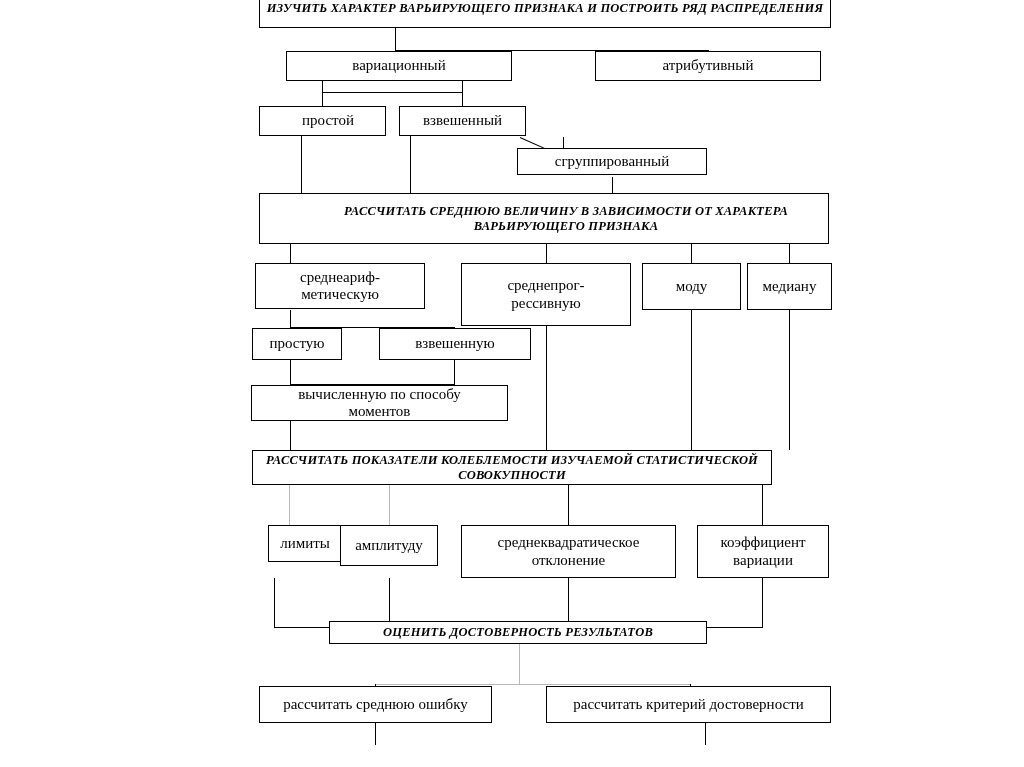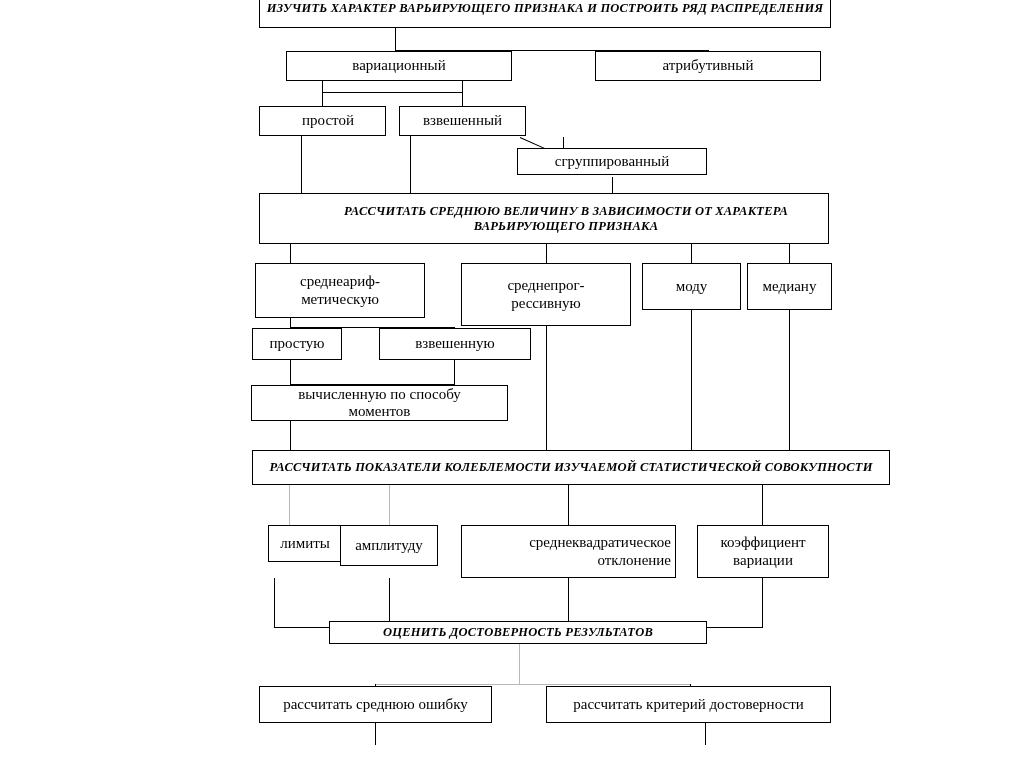--- a/index.html
+++ b/index.html
@@ -122,21 +122,21 @@
   </div>
 
   <div class="node plain" style="left:517px;top:148px;width:190px;height:27px;text-align:center;">
     <span>сгруппированный</span>
   </div>
 
   <div class="node header" style="left:259px;top:193px;width:570px;height:51px;padding-left:44px;">
     <span>РАССЧИТАТЬ СРЕДНЮЮ ВЕЛИЧИНУ В ЗАВИСИМОСТИ ОТ ХАРАКТЕРА ВАРЬИРУЮЩЕГО ПРИЗНАКА</span>
   </div>
 
-  <div class="node plain" style="left:255px;top:263px;width:170px;height:55px;">
+  <div class="node plain" style="left:255px;top:263px;width:170px;height:46px;">
     <span style="white-space:pre-line;">среднеариф-
 метическую</span>
   </div>
 
   <div class="node plain" style="left:461px;top:263px;width:170px;height:63px;">
     <span style="white-space:pre-line;">среднепрог-
 рессивную</span>
   </div>
 
   <div class="node plain" style="left:642px;top:263px;width:99px;height:47px;">
@@ -153,33 +153,33 @@
 
   <div class="node plain" style="left:379px;top:328px;width:152px;height:32px;">
     <span>взвешенную</span>
   </div>
 
   <div class="node plain" style="left:251px;top:385px;width:257px;height:36px;">
     <span style="white-space:pre-line;">вычисленную по способу
 моментов</span>
   </div>
 
-  <div class="node header" style="left:252px;top:450px;width:638px;height:35px;">
+  <div class="node header" style="left:252px;top:450px;width:520px;height:35px;">
     <span>РАССЧИТАТЬ ПОКАЗАТЕЛИ КОЛЕБЛЕМОСТИ ИЗУЧАЕМОЙ СТАТИСТИЧЕСКОЙ СОВОКУПНОСТИ</span>
   </div>
 
   <div class="node plain" style="left:268px;top:525px;width:74px;height:37px;">
     <span>лимиты</span>
   </div>
 
   <div class="node plain" style="left:340px;top:525px;width:98px;height:41px;">
     <span>амплитуду</span>
   </div>
 
-  <div class="node plain" style="left:461px;top:525px;width:215px;height:53px;text-align:right;">
+  <div class="node plain" style="left:461px;top:525px;width:215px;height:53px;">
     <span style="white-space:pre-line;">среднеквадратическое
 отклонение</span>
   </div>
 
   <div class="node plain" style="left:697px;top:525px;width:132px;height:53px;">
     <span style="white-space:pre-line;">коэффициент
 вариации</span>
   </div>
 
   <div class="node header" style="left:329px;top:621px;width:378px;height:23px;">

